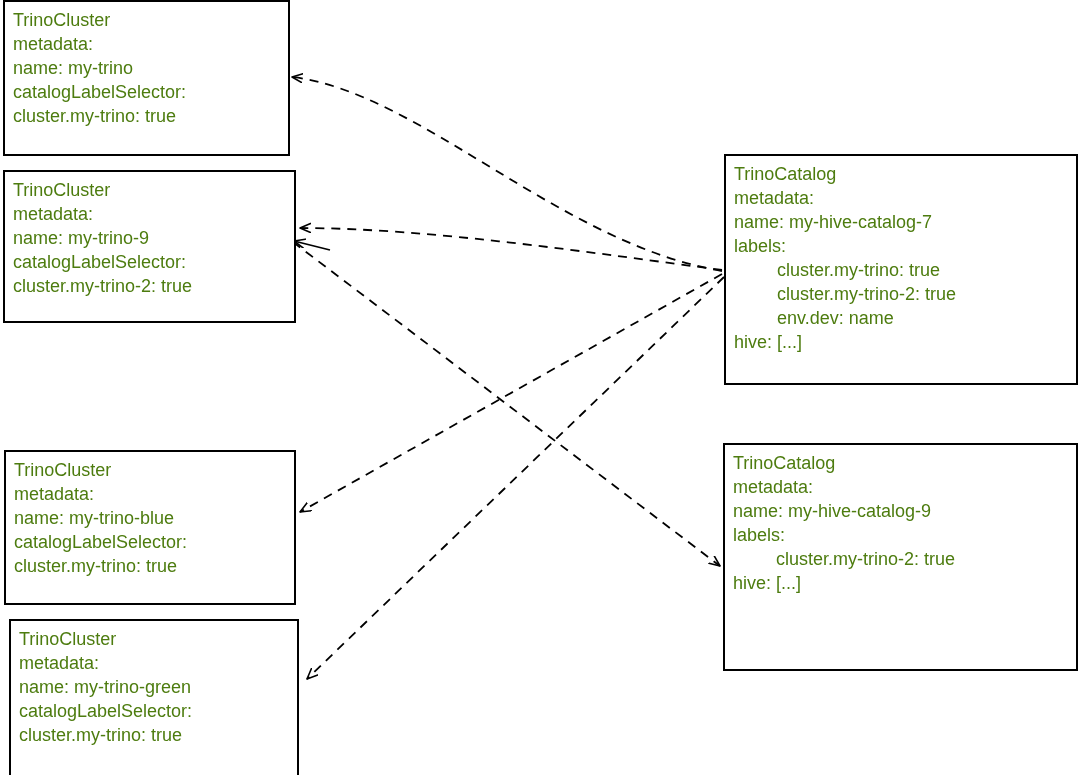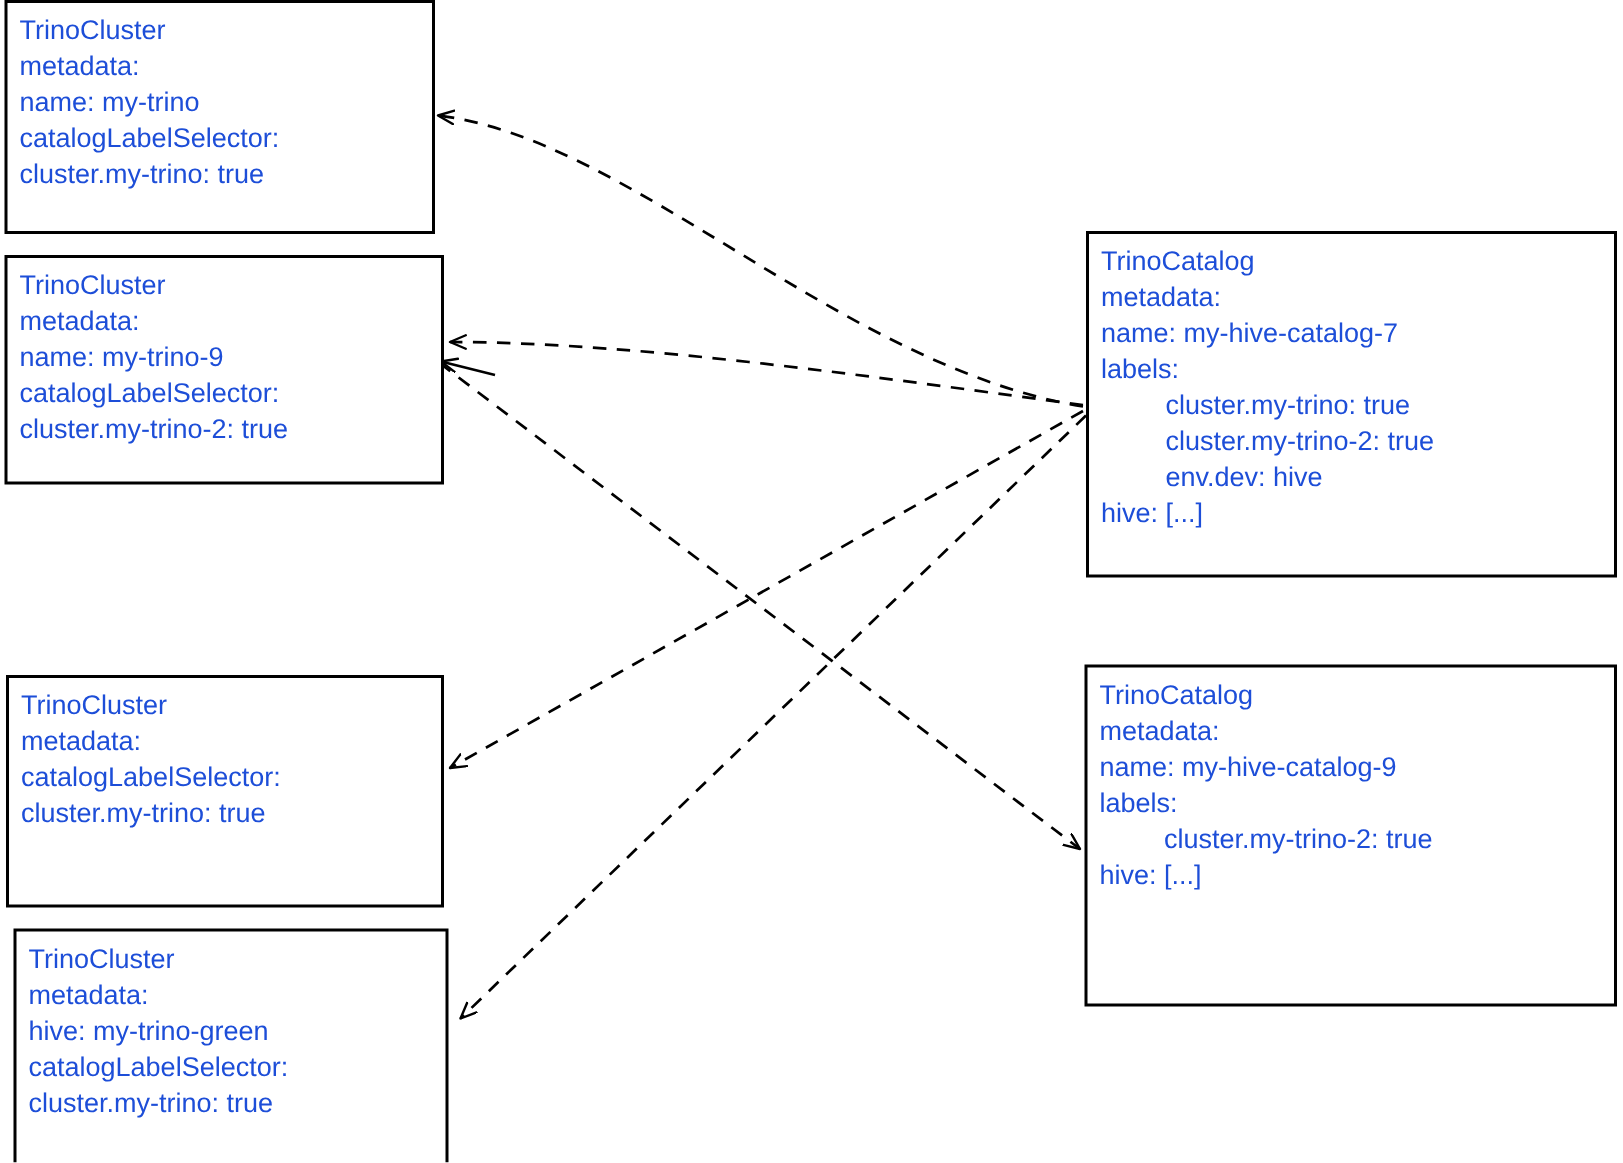--- a/index.html
+++ b/index.html
@@ -26,21 +26,21 @@
   .node {
     position: absolute;
     box-sizing: border-box;
     background: #ffffff;
     border: 2px solid #000000;
     padding: 6px 0 0 0;
   }
   .node-line {
     font-size: 18px;
     line-height: 24px;
-    color: #1d4ed8;
+    color: #4d7c0f;
     white-space: pre;
     padding-left: 8px;
   }
   .ind-0 { padding-left: 8px; }
   .ind-1 { }
   .ind-2 { padding-left: 51px; }
 </style>
 </head>
 <body>
 
@@ -78,40 +78,41 @@
     <div class="node-line ind-0">TrinoCluster</div>
     <div class="node-line ind-0">metadata:</div>
     <div class="node-line ind-1">name: my-trino-9</div>
     <div class="node-line ind-0">catalogLabelSelector:</div>
     <div class="node-line ind-1">cluster.my-trino-2: true</div>
   </div>
 
   <div class="node" style="left:4px; top:450px; width:292px; height:155px;">
     <div class="node-line ind-0">TrinoCluster</div>
     <div class="node-line ind-0">metadata:</div>
+    <div class="node-line ind-1">name: my-trino-blue</div>
     <div class="node-line ind-0">catalogLabelSelector:</div>
     <div class="node-line ind-1">cluster.my-trino: true</div>
   </div>
 
   <div class="node" style="left:9px; top:619px; width:290px; height:160px;">
     <div class="node-line ind-0">TrinoCluster</div>
     <div class="node-line ind-0">metadata:</div>
-    <div class="node-line ind-1">hive: my-trino-green</div>
+    <div class="node-line ind-1">name: my-trino-green</div>
     <div class="node-line ind-0">catalogLabelSelector:</div>
     <div class="node-line ind-1">cluster.my-trino: true</div>
   </div>
 
   <div class="node" style="left:724px; top:154px; width:354px; height:231px;">
     <div class="node-line ind-0">TrinoCatalog</div>
     <div class="node-line ind-0">metadata:</div>
     <div class="node-line ind-1">name: my-hive-catalog-7</div>
     <div class="node-line ind-1">labels:</div>
     <div class="node-line ind-2">cluster.my-trino: true</div>
     <div class="node-line ind-2">cluster.my-trino-2: true</div>
-    <div class="node-line ind-2">env.dev: hive</div>
+    <div class="node-line ind-2">env.dev: name</div>
     <div class="node-line ind-0">hive: [...]</div>
   </div>
 
   <div class="node" style="left:723px; top:443px; width:355px; height:228px;">
     <div class="node-line ind-0">TrinoCatalog</div>
     <div class="node-line ind-0">metadata:</div>
     <div class="node-line ind-1">name: my-hive-catalog-9</div>
     <div class="node-line ind-1">labels:</div>
     <div class="node-line ind-2">cluster.my-trino-2: true</div>
     <div class="node-line ind-0">hive: [...]</div>

